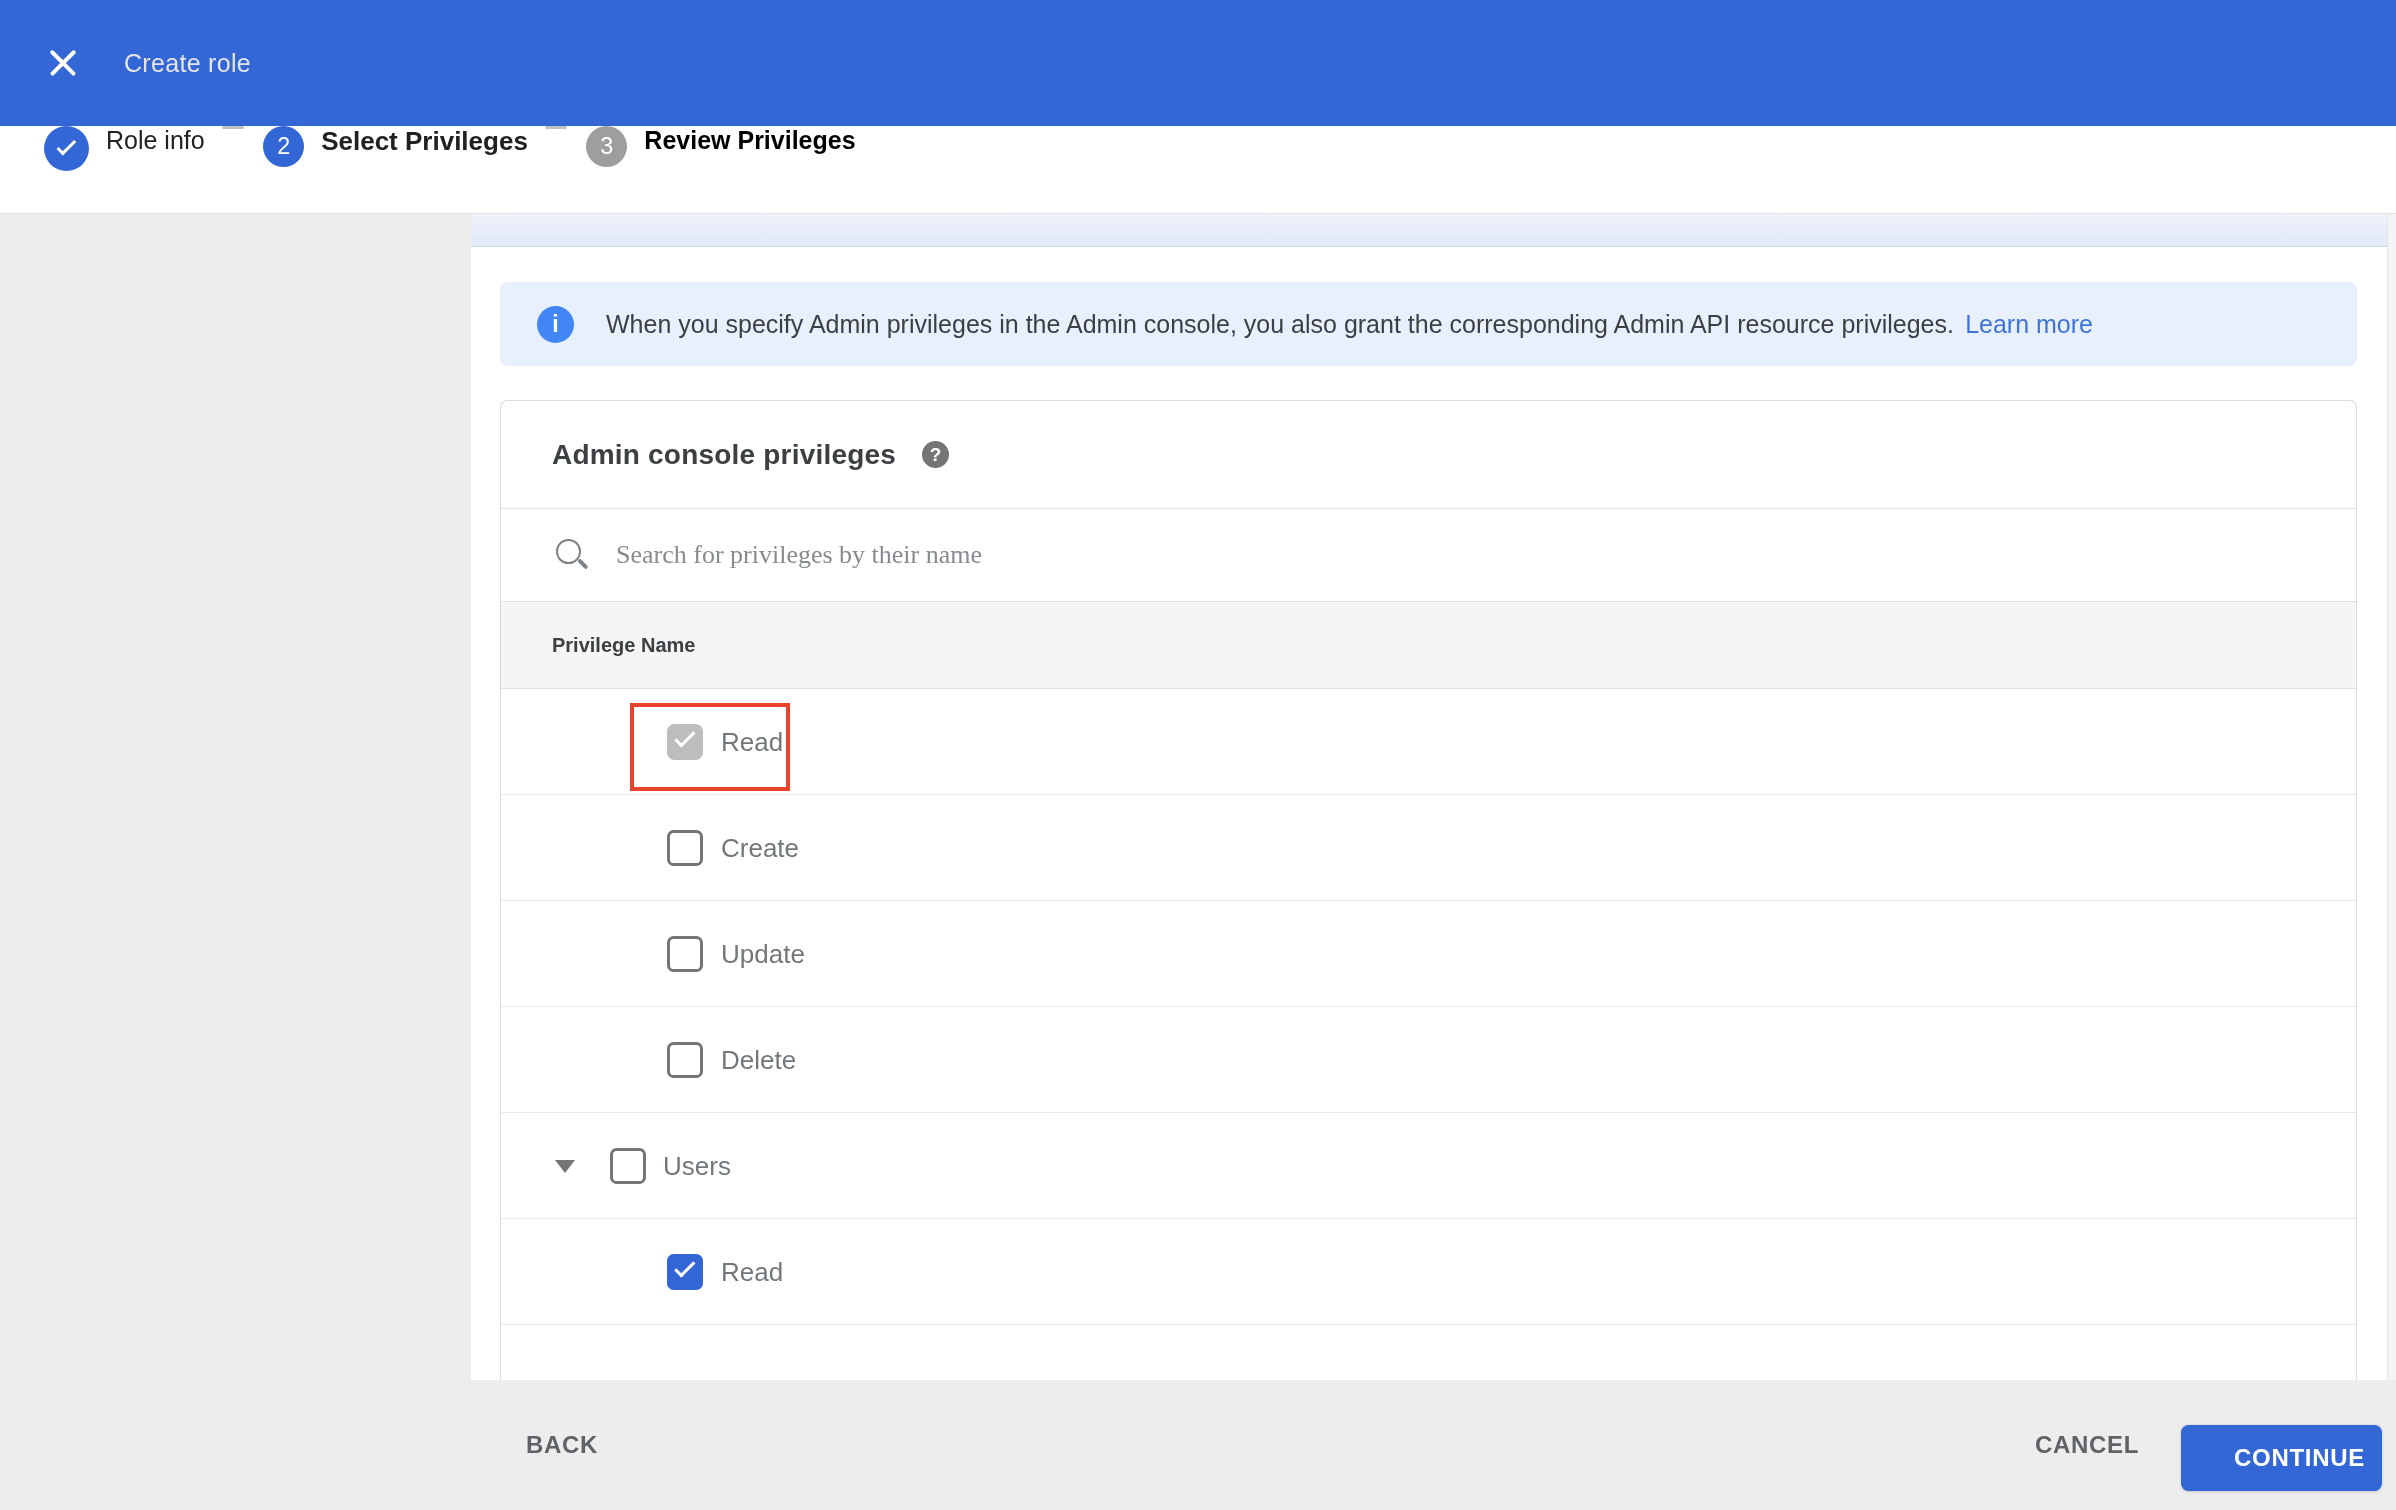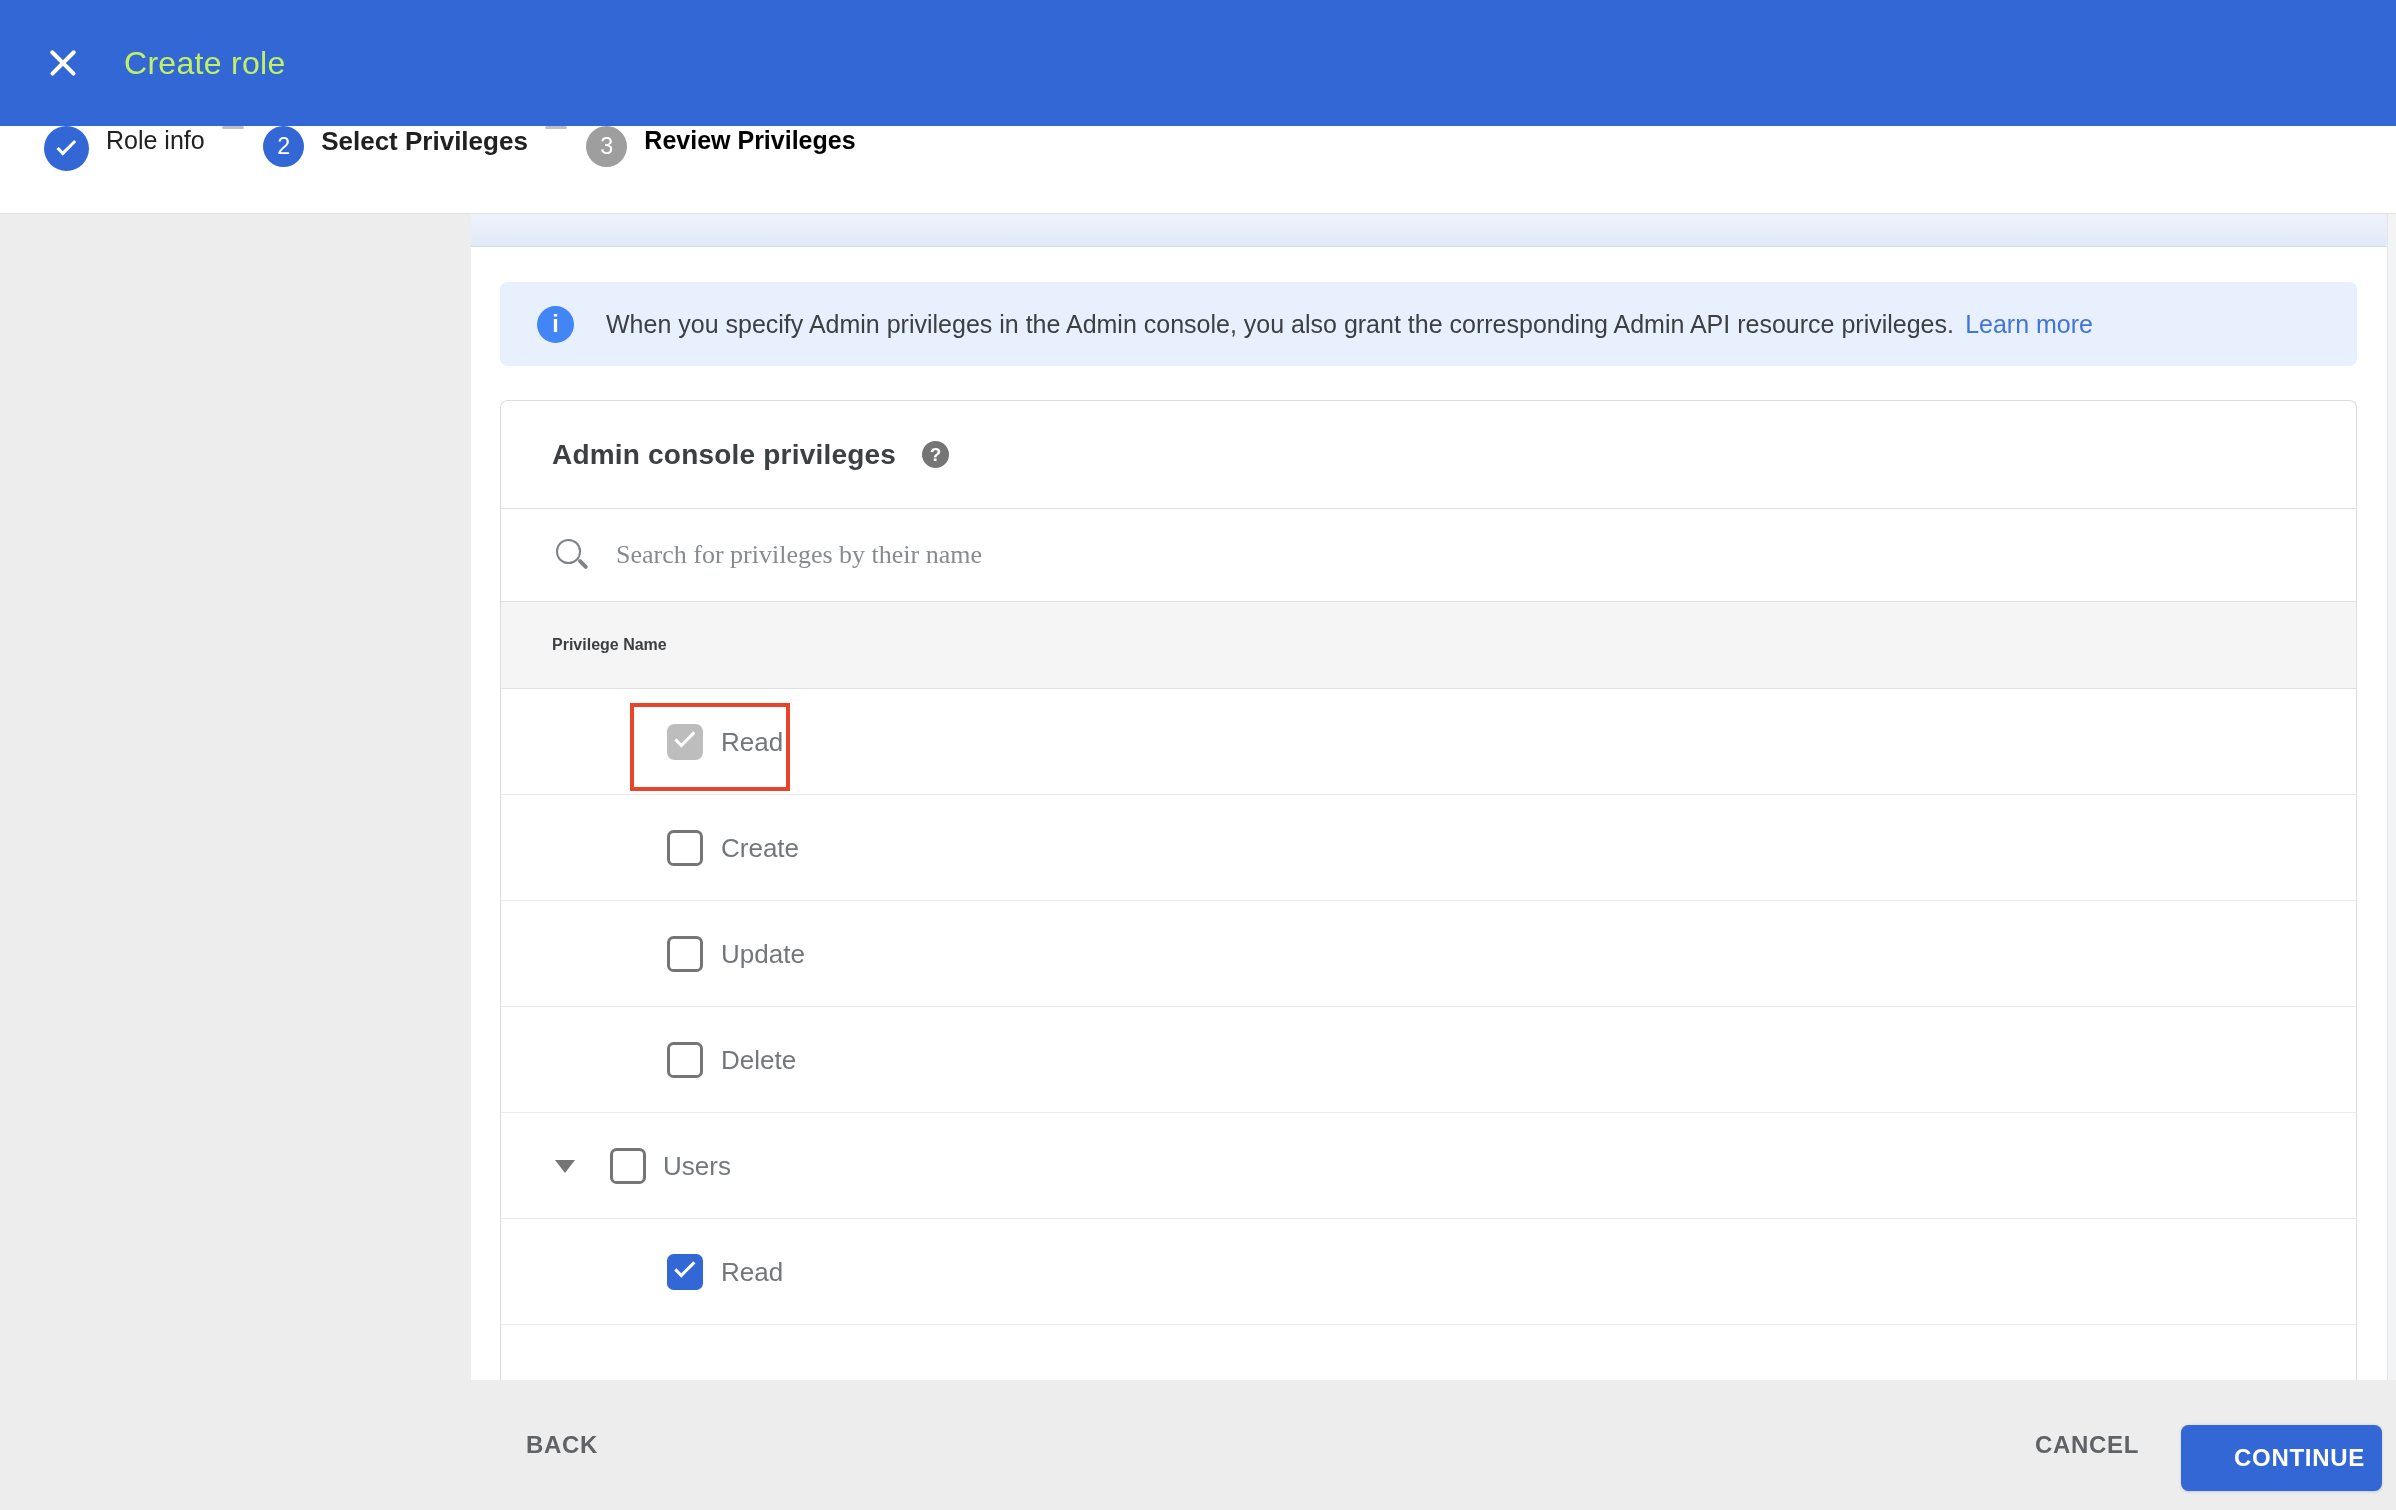--- a/index.html
+++ b/index.html
@@ -8,21 +8,21 @@
   .stage { position:relative; width:2397px; height:1510px; background:#fff; }
 
   
   .appbar { position:absolute; left:0; top:0; width:2397px; height:126px;
             background:#3367d6; display:flex; align-items:center; z-index:6; }
   .close-x { position:relative; width:32px; height:32px; margin-left:47px; cursor:pointer; }
   .close-x::before, .close-x::after { content:""; position:absolute; left:-0.9px; top:14px;
             width:34px; height:3.7px; background:#fff; border-radius:1.9px; }
   .close-x::before { transform:rotate(45deg); }
   .close-x::after  { transform:rotate(-45deg); }
-  .appbar-title { color:#bef264; font-size:32px; font-weight:400; margin-left:45px; letter-spacing:0.3px; }
+  .appbar-title { color:#e5e5e5; font-size:25px; font-weight:400; margin-left:45px; letter-spacing:0.3px; }
 
   
   .stepper { position:absolute; left:0; top:126px; width:2397px; height:88px; background:#fff;
              border-bottom:0.9px solid #e0e0e0; display:flex; align-items:flex-start;
              padding-left:44px; z-index:5; }
   .step-circle { border-radius:50%; display:flex; align-items:center; justify-content:center;
                  flex:0 0 auto; }
   .c-done  { width:45px; height:45px; background:#3367d6; }
   .c-num   { width:41px; height:41px; color:#fff; font-size:23.4px; font-weight:400; }
   .c-blue  { background:#3367d6; }
@@ -66,21 +66,21 @@
   .search-icon::before { content:""; position:absolute; left:0; top:0; width:20.6px; height:20.6px;
                border:2.8px solid #7d8388; border-radius:50%; }
   .search-icon::after { content:""; position:absolute; left:20.6px; top:22.5px; width:12px; height:3.7px;
                background:#7d8388; border-radius:1.9px; transform:rotate(45deg); }
   .search-input { border:none; outline:none; background:transparent; margin-left:28px;
                   font-size:26px; color:#4c1d95; width:1405px;
                   font-family:Liberation Serif, serif; }
   .search-input::placeholder { color:#868b90; opacity:1; }
   .table-header { height:88px; background:#f5f5f5; border-top:0.9px solid #e0e0e0;
                   border-bottom:0.9px solid #e0e0e0; display:flex; align-items:center;
-                  padding-left:51px; font-size:16px; font-weight:700; color:#3c4043; }
+                  padding-left:51px; font-size:20px; font-weight:700; color:#3c4043; }
 
   
   .prow { position:relative; height:106px; border-bottom:0.9px solid #eaeaea; background:#fff; }
   .caret { position:absolute; left:54px; top:50%; margin-top:-5.6px; width:0; height:0;
            border-left:10.3px solid transparent; border-right:10.3px solid transparent;
            border-top:13px solid #757575; cursor:pointer; }
   .cb { position:absolute; top:50%; transform:translateY(-50%); width:36px; height:36px;
         border:3.7px solid #757575; border-radius:6.6px; background:#fff; cursor:pointer; }
   .cb.parent-cb { left:109px; }
   .cb.child-cb  { left:166px; }

